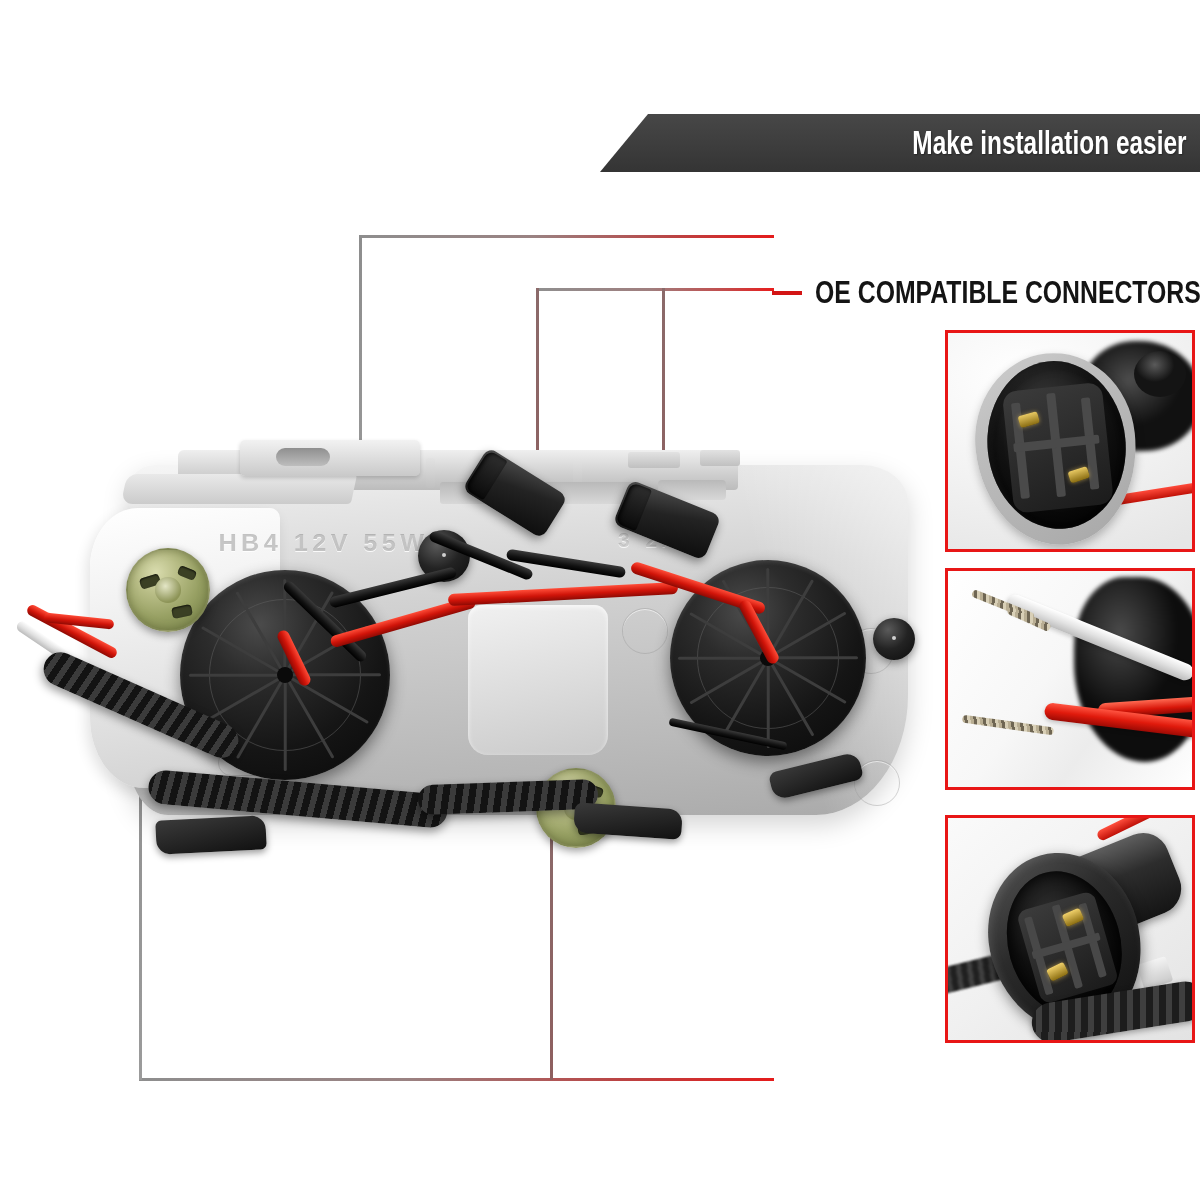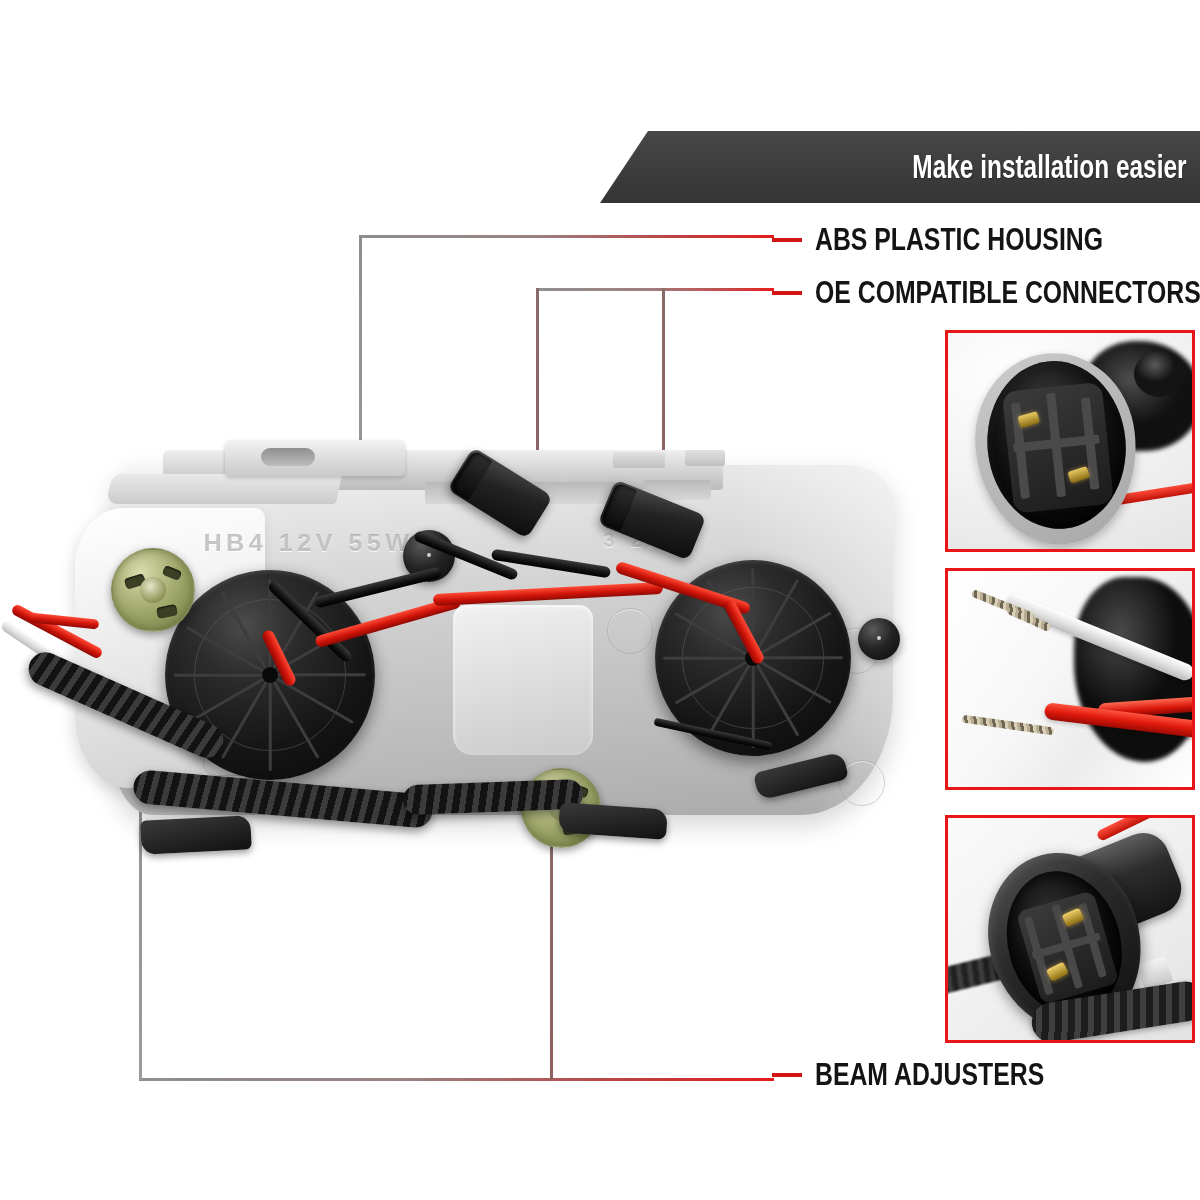--- a/index.html
+++ b/index.html
@@ -25,21 +25,21 @@
     position:absolute; right:14px; top:50%; transform:translateY(-50%);
     color:#fff;
     font-size:45px; font-weight:bold;
     letter-spacing:.2px;
     white-space:nowrap;
     transform:translateY(-50%) scaleX(.70);
     transform-origin:right center;
     text-shadow:1px 2px 3px rgba(0,0,0,.42);
   }
   .banner-dark {
-    position:absolute; left:600px; top:131px; width:600px; height:72px;
+    position:absolute; left:600px; top:114px; width:600px; height:58px;
     background:linear-gradient(180deg,#474747 0%,#3c3c3c 60%,#343434 100%);
     clip-path: polygon(48px 0, 100% 0, 100% 100%, 0 100%);
     box-shadow:0 2px 3px rgba(0,0,0,.25);
   }
   .banner-dark-sub {
     position:absolute; right:14px; top:50%;
     color:#fff;
     font-size:33px; font-weight:bold;
     white-space:nowrap;
     transform:translateY(-50%) scaleX(.74);
@@ -178,21 +178,21 @@
         background:linear-gradient(160deg,#3c3c3c,#1a1a1a); border-radius:10px; }
   .i3-rib { position:absolute; background:#484848; border-radius:2px; }
   .i3-pin { position:absolute; width:19px; height:13px; border-radius:3px;
         background:linear-gradient(180deg,#f0d06a,#8d6f12);
         box-shadow:0 0 5px rgba(255,214,100,.55); }
   .i3-tab { position:absolute; right:22px; bottom:54px; width:30px; height:26px;
         background:linear-gradient(180deg,#f4f4f4,#c9c9c9); transform:rotate(-18deg);
         border-radius:3px; }
 
   
-  #product { position:absolute; left:13px; top:430px; width:900px; height:450px; }
+  #product { position:absolute; left:28px; top:430px; width:900px; height:450px; }
 
   .hl-body {
     position:absolute; left:100px; top:35px; width:780px; height:350px;
     background:
       linear-gradient(175deg,#f6f6f6 0%,#e6e6e6 14%,#d2d2d2 38%,#c3c3c3 62%,#b5b5b5 84%,#aaaaaa 100%);
     border-radius:26px 46px 92px 40px/26px 38px 120px 60px;
     box-shadow:0 10px 26px rgba(0,0,0,.17);
   }
   .hl-body::after{
     content:""; position:absolute; right:0; top:0; width:190px; height:100%;
@@ -335,31 +335,23 @@
 <body>
 
 <div id="stage">
 
   <div class="header-wrap">
     <div class="banner-dark">
       <div class="banner-dark-sub">Make installation easier</div>
     </div>
   </div>
 
-  <div class="callout" id="callout-abs">
-    <span class="dash"></span>
-    <span class="ctext">ABS PLASTIC HOUSING</span>
-  </div>
   <div class="callout" id="callout-oe">
     <span class="dash"></span>
     <span class="ctext">OE COMPATIBLE CONNECTORS</span>
-  </div>
-  <div class="callout" id="callout-beam">
-    <span class="dash"></span>
-    <span class="ctext">BEAM ADJUSTERS</span>
   </div>
 
   <div class="lead h grad-h" style="left:359px; top:235px; width:415px;"></div>
   <div class="lead v grey-v" style="left:359px; top:235px; height:312px;"></div>
 
   <div class="lead h grad-h2" style="left:536px; top:288px; width:238px;"></div>
   <div class="lead v dark-v" style="left:536px; top:288px; height:257px;"></div>
   <div class="lead v dark-v" style="left:662px; top:288px; height:264px;"></div>
 
   <div class="lead h grad-h" style="left:139px; top:1078px; width:635px;"></div>

